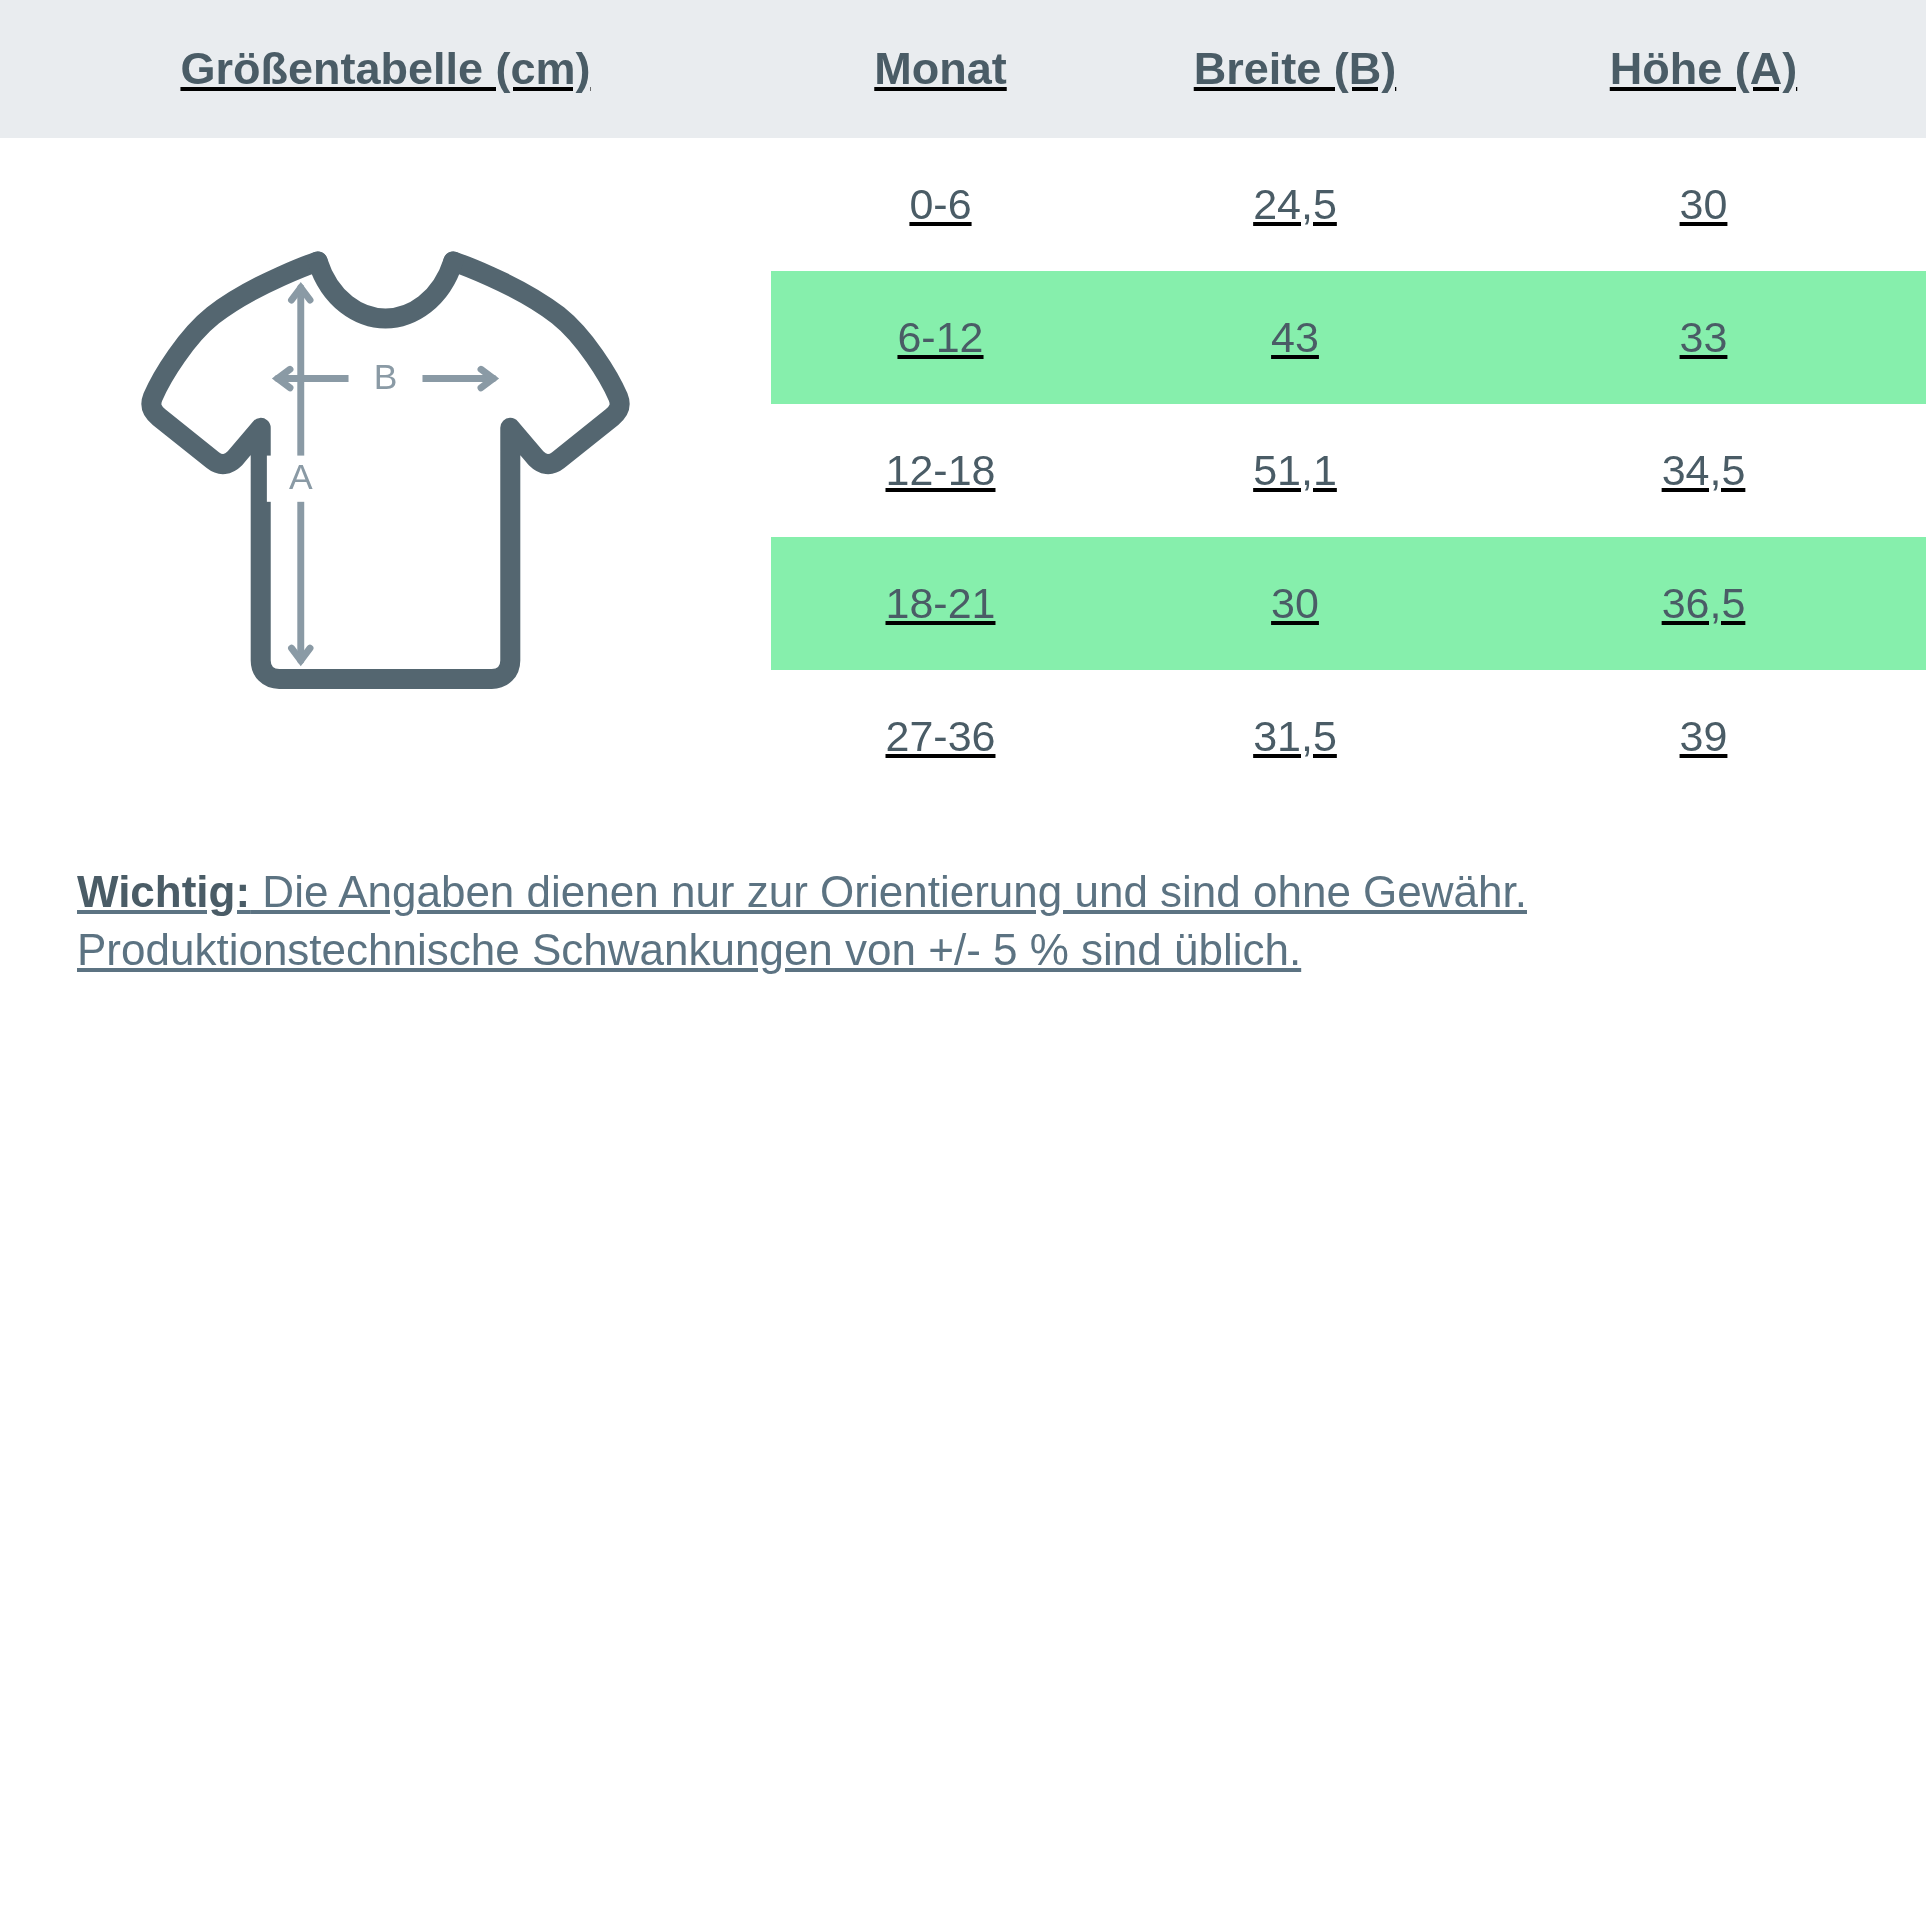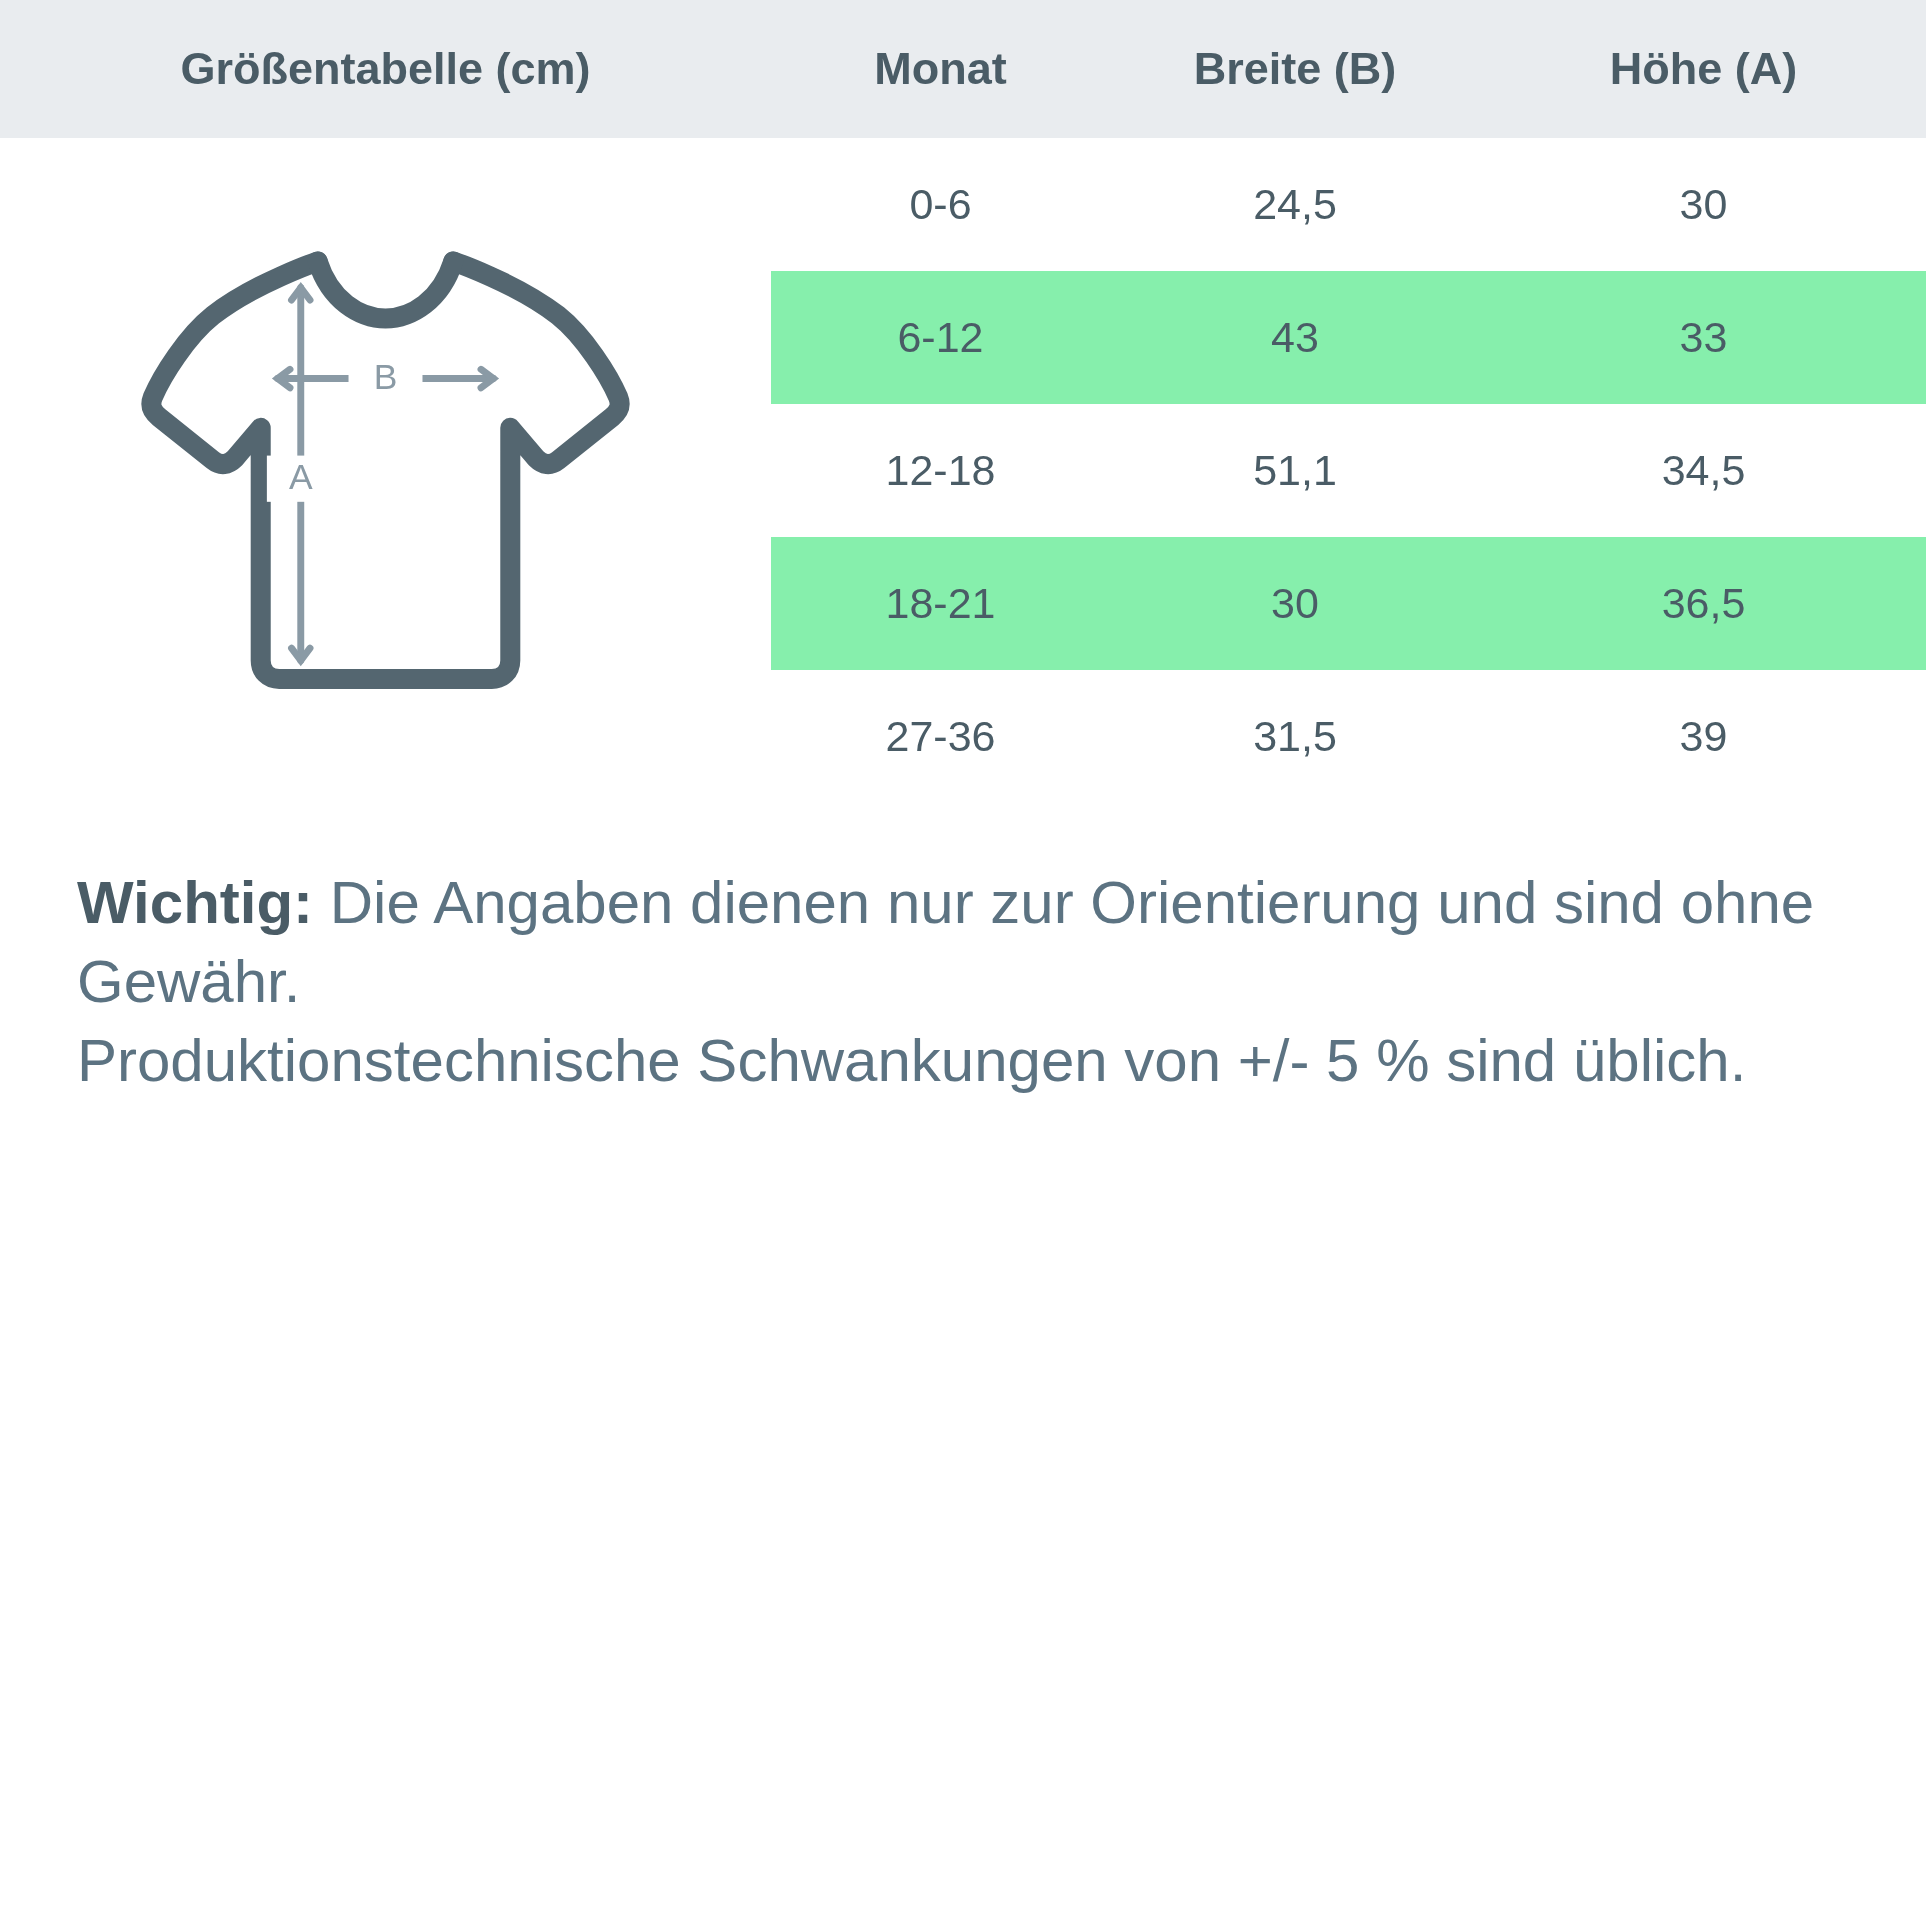--- a/index.html
+++ b/index.html
@@ -23,20 +23,21 @@
     position: absolute;
     left: 0;
     top: 0;
     width: 1926px;
   }
 
   table.size-table {
     width: 1926px;
     border-collapse: collapse;
     table-layout: fixed;
+    text-decoration: underline;
   }
 
   table.size-table thead tr {
     background: #e9ecef;
   }
 
   table.size-table th {
     font-size: 45px;
     font-weight: bold;
     color: #4a5c66;
@@ -79,23 +80,24 @@
     width: 100%;
     text-align: center;
     line-height: 0;
   }
 
   .note {
     position: absolute;
     left: 77px;
     top: 863px;
     width: 1788px;
-    font-size: 60px;
+    font-size: 44px;
     line-height: 1.32;
     color: #5c7382;
+    text-decoration: underline;
   }
   .note b {
     color: #4a5c66;
     font-weight: bold;
   }
 </style>
 </head>
 <body>
 
 <div class="page">

